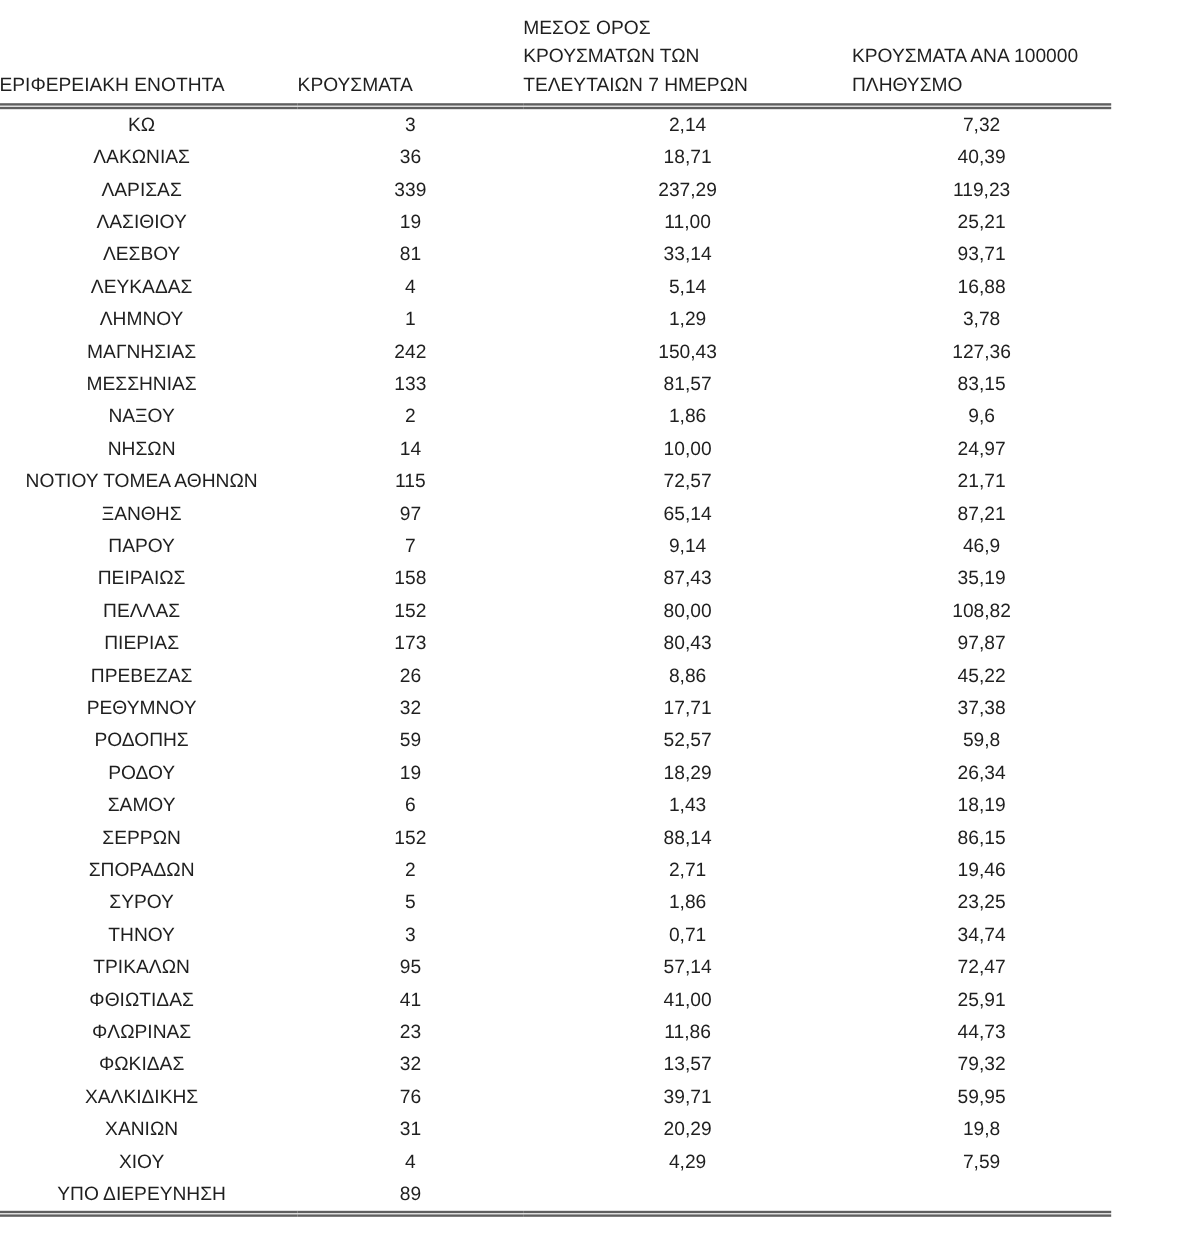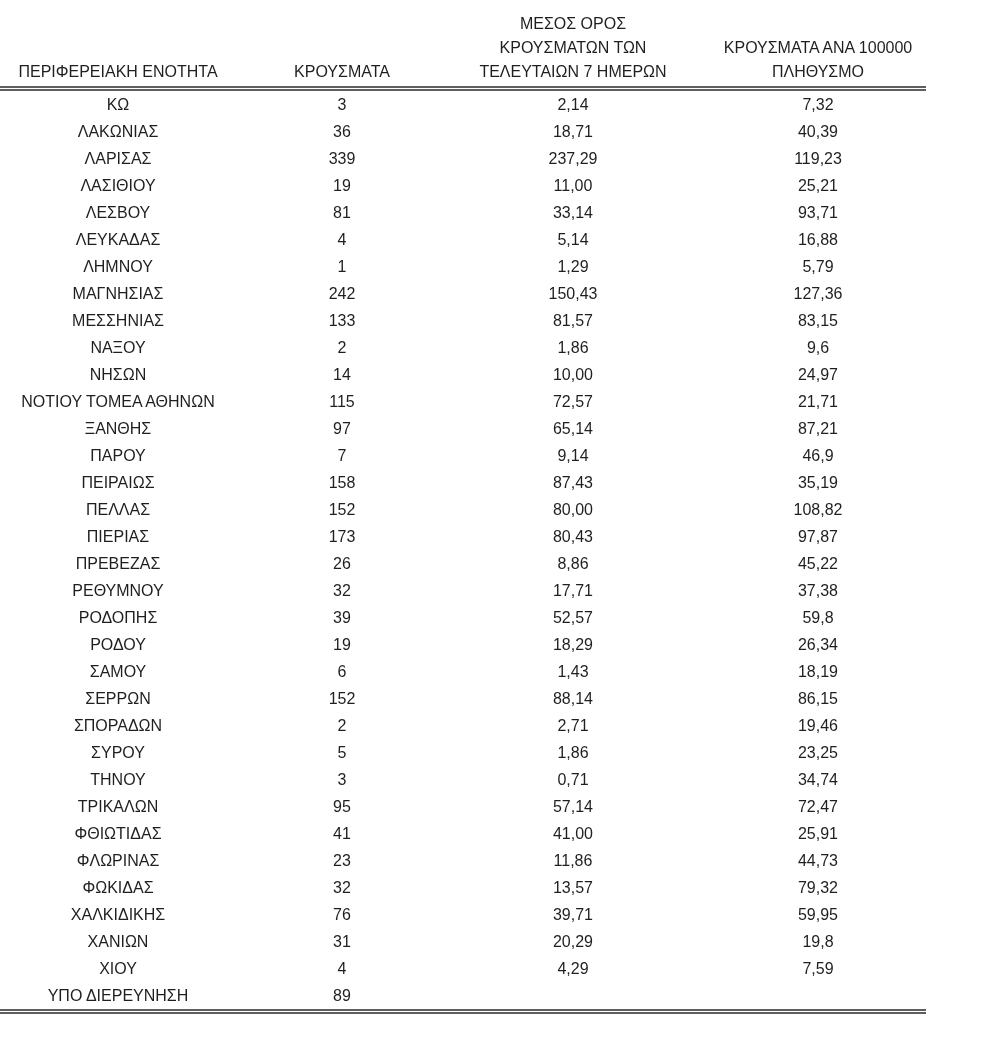--- a/index.html
+++ b/index.html
@@ -26,21 +26,21 @@
   }
   col.c-region  { width: 260px; }
   col.c-cases   { width: 188px; }
   col.c-avg7    { width: 274px; }
   col.c-per100k { width: 216px; }
 
   table.cases thead th {
     font-weight: 400;
     font-size: 16px;
     line-height: 24px;
-    text-align: center;
+    text-align: left;
     vertical-align: bottom;
     white-space: pre;
     padding: 6px 0 2px 0;
     border-bottom: 5px double #5f5f5f;
   }
   table.cases tbody td {
     font-weight: 400;
     font-size: 16px;
     height: 27px;
     line-height: 27px;
@@ -116,21 +116,21 @@
     <td>ΛΕΥΚΑΔΑΣ</td>
     <td>4</td>
     <td>5,14</td>
     <td>16,88</td>
   </tr>
 
   <tr>
     <td>ΛΗΜΝΟΥ</td>
     <td>1</td>
     <td>1,29</td>
-    <td>5,79</td>
+    <td>3,78</td>
   </tr>
 
   <tr>
     <td>ΜΑΓΝΗΣΙΑΣ</td>
     <td>242</td>
     <td>150,43</td>
     <td>127,36</td>
   </tr>
 
   <tr>
@@ -205,21 +205,21 @@
 
   <tr>
     <td>ΡΕΘΥΜΝΟΥ</td>
     <td>32</td>
     <td>17,71</td>
     <td>37,38</td>
   </tr>
 
   <tr>
     <td>ΡΟΔΟΠΗΣ</td>
-    <td>39</td>
+    <td>59</td>
     <td>52,57</td>
     <td>59,8</td>
   </tr>
 
   <tr>
     <td>ΡΟΔΟΥ</td>
     <td>19</td>
     <td>18,29</td>
     <td>26,34</td>
   </tr>

